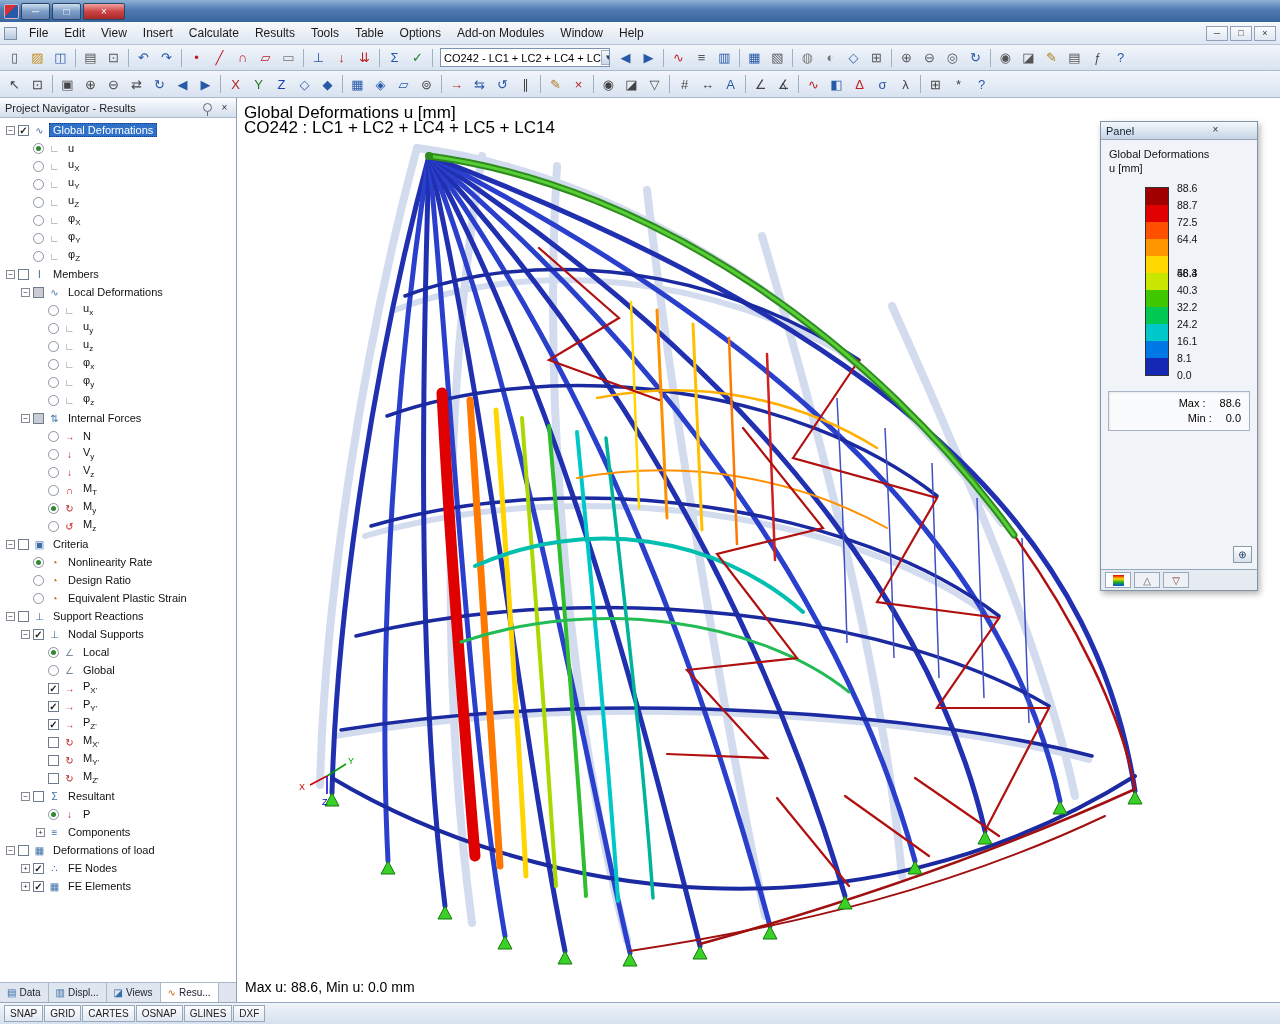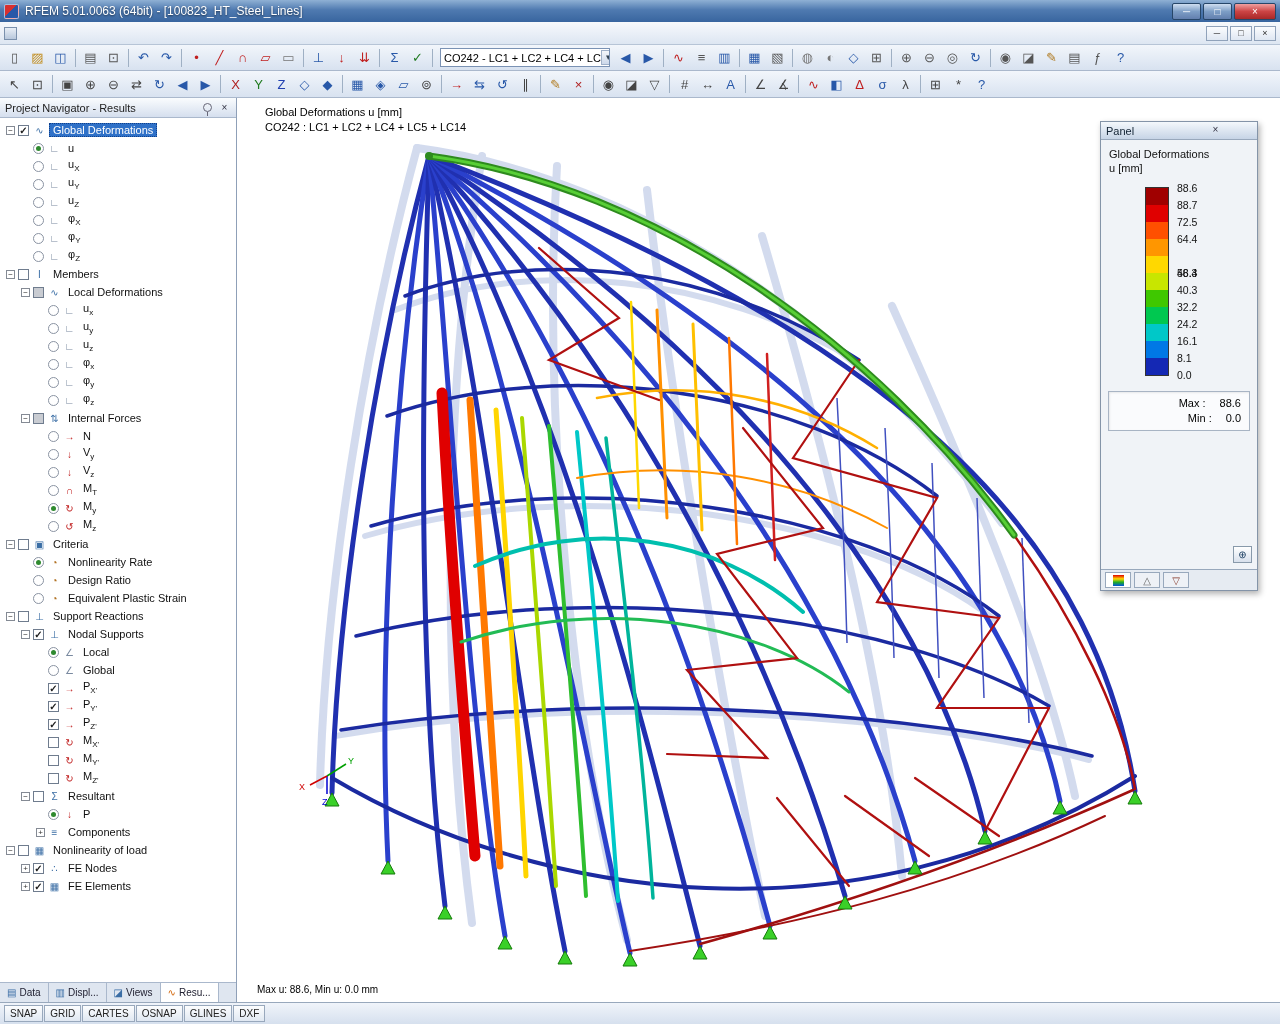--- a/index.html
+++ b/index.html
@@ -52,22 +52,22 @@
   .tlabel{padding:0 3px;border:1px solid transparent}
   .tlabel sub{font-size:8px}
   .tlabel.sel{background:#2f71c8;color:#fff;border:1px dotted #10408a}
   .nav-tabs{height:20px;flex:none;display:flex;background:#dfe6f0;border-top:1px solid #aab8cc}
   .nav-tab{display:flex;align-items:center;gap:3px;padding:0 7px;font-size:10px;border-right:1px solid #aab8cc;color:#223}
   .nav-tab.active{background:#fff}
   .nav-tab-icon{font-size:10px}
 
   
   .viewport{flex:1;position:relative;background:#fff;overflow:hidden}
-  .vp-header{position:absolute;top:7px;left:28px;font-size:11px;color:#000;line-height:15px;z-index:3}
-  .vp-footer{position:absolute;bottom:7px;left:20px;font-size:10px;color:#000;z-index:3}
+  .vp-header{position:absolute;top:7px;left:7px;font-size:17px;color:#000;line-height:15px;z-index:3}
+  .vp-footer{position:absolute;bottom:7px;left:8px;font-size:14px;color:#000;z-index:3}
   .model-svg{position:absolute;left:0;top:0;z-index:1}
 
   
   .panel{position:absolute;top:23px;right:22px;width:158px;height:470px;background:#f0f3f7;border:1px solid #8494a8;box-shadow:2px 3px 6px rgba(0,0,0,.3);display:flex;flex-direction:column;z-index:5}
   .panel-title{height:18px;flex:none;background:linear-gradient(#f4f8fc,#c6d4e6);border-bottom:1px solid #98a8bc;display:flex;align-items:center;padding:0 5px;font-size:11px;color:#123}
   .panel-title span{flex:1}
   .panel-close{width:13px;height:13px;font-size:10px;line-height:11px;text-align:center;color:#334;flex:none}
   .panel-body{position:relative;flex:1;font-size:11px}
   .panel-sub{padding:7px 8px 0 8px;line-height:14px;color:#111}
   .scale-wrap{position:relative;height:200px;margin-top:12px}
@@ -91,28 +91,41 @@
   .st-fields{display:flex;margin-left:auto}
   .st-field{padding:2px 8px;border-left:1px solid #b4c0d0;white-space:nowrap}
 </style>
 </head>
 <body>
 
 <div id="app">
 
   <div class="titlebar">
     <span class="app-icon"></span>
-    <span class="title">RFEM 5.01.0063 (64bit) - [100823_HT_Steel_Lines]</span>
     <span class="win-btn">─</span>
     <span class="win-btn">□</span>
     <span class="win-btn close">×</span>
   </div>
 
   <div class="menubar">
     <span class="mdi-child-icon"></span>
+    <span id="menu-items" style="display:flex">
+        <span class="menu-item">File</span>
+        <span class="menu-item">Edit</span>
+        <span class="menu-item">View</span>
+        <span class="menu-item">Insert</span>
+        <span class="menu-item">Calculate</span>
+        <span class="menu-item">Results</span>
+        <span class="menu-item">Tools</span>
+        <span class="menu-item">Table</span>
+        <span class="menu-item">Options</span>
+        <span class="menu-item">Add-on Modules</span>
+        <span class="menu-item">Window</span>
+        <span class="menu-item">Help</span>
+      </span>
     <span class="menubar-spacer"></span>
     <span class="mdi-btn">─</span>
     <span class="mdi-btn">□</span>
     <span class="mdi-btn">×</span>
   </div>
 
   <div class="toolbar row1">
     <span id="tb1-left" style="display:flex;align-items:center">
         <button class="tb-btn" title="new-model">
           <span class="tb-glyph" style="color: rgb(85, 85, 85);">▯</span>
@@ -648,21 +661,21 @@
             </span>
             <span class="ticon" style="color: rgb(59, 110, 165);">≡</span>
             <span class="tlabel">Components</span>
           </div>
           <div class="tree-row" style="padding-left: 4px;">
             <span class="expand">
               <span class="box">−</span>
             </span>
             <span class="cb"></span>
             <span class="ticon" style="color: rgb(59, 110, 165);">▦</span>
-            <span class="tlabel">Nonlinearity of load</span>
+            <span class="tlabel">Deformations of load</span>
           </div>
           <div class="tree-row" style="padding-left: 19px;">
             <span class="expand">
               <span class="box">+</span>
             </span>
             <span class="cb">✓</span>
             <span class="ticon" style="color: rgb(59, 110, 165);">∴</span>
             <span class="tlabel">FE Nodes</span>
           </div>
           <div class="tree-row" style="padding-left: 19px;">

